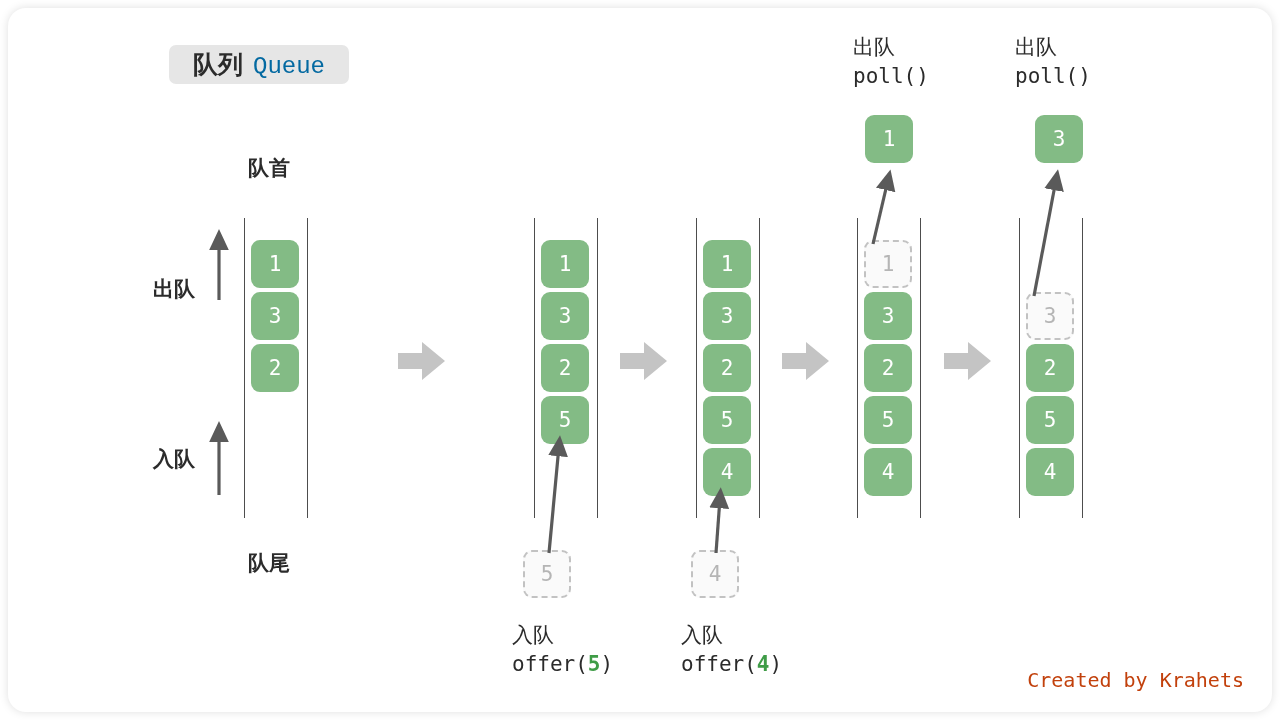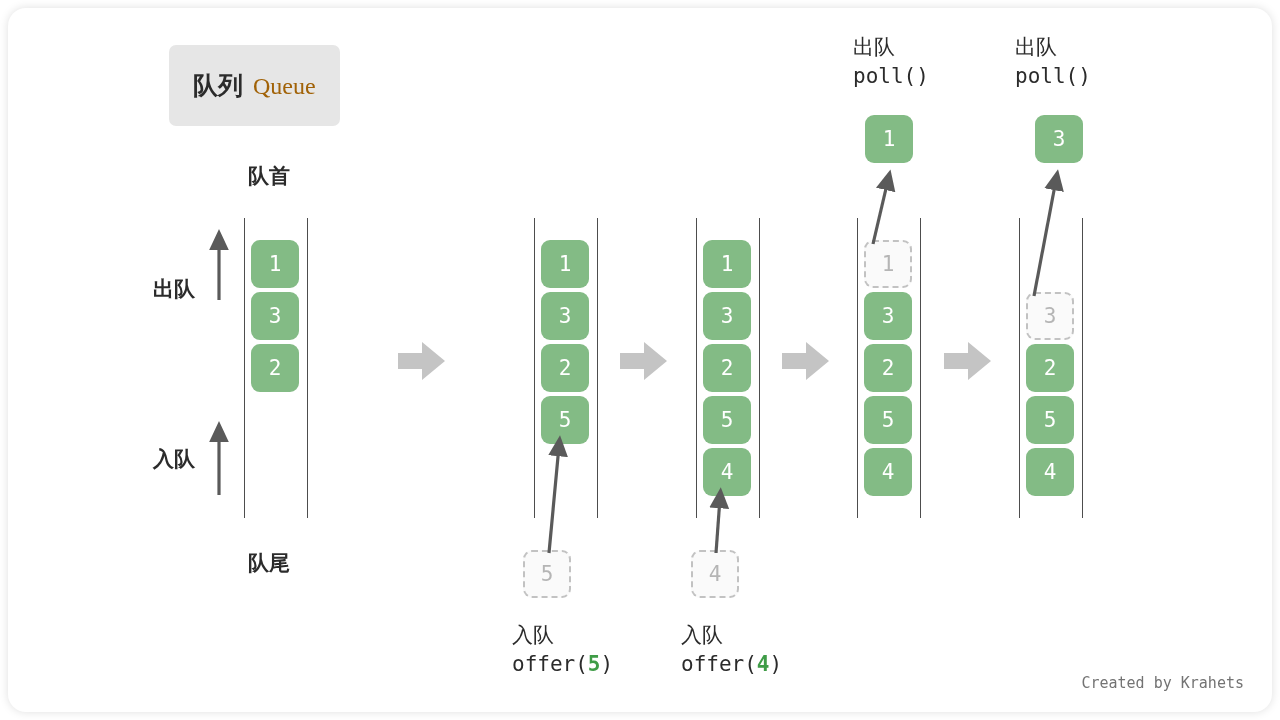--- a/index.html
+++ b/index.html
@@ -24,37 +24,37 @@
     box-shadow: 0 0 10px rgba(0,0,0,0.13);
     overflow: hidden;
   }
   .layer { position: absolute; left: 0; top: 0; width: 1264px; height: 704px; }
 
   
   #title-badge {
     position: absolute;
     left: 161px;
     top: 37px;
-    padding: 24px 24px;
+    padding: 3px 24px;
     background: #e6e6e6;
     border-radius: 7px;
     display: flex;
     align-items: baseline;
     gap: 10px;
     white-space: nowrap;
   }
   #title-badge .cn {
     font-size: 25px;
     font-weight: bold;
     color: #2b2b2b;
   }
   #title-badge .en {
-    font-family: Liberation Serif, serif;
+    font-family: Liberation Mono, monospace;
     font-size: 24px;
-    color: #a16207;
+    color: #0369a1;
   }
 
   
   .queue { position: absolute; }
   .rail {
     position: absolute;
     top: 0;
     width: 1px;
     height: 300px;
     background: #4d4d4d;
@@ -86,21 +86,21 @@
   }
 
   
   .cap {
     position: absolute;
     font-size: 21px;
     font-weight: bold;
     color: #2b2b2b;
     white-space: nowrap;
   }
-  #cap-head { left: 240px; top: 154px; }
+  #cap-head { left: 240px; top: 146px; }
   #cap-tail { left: 240px; top: 541px; }
 
   
   .side-label {
     position: absolute;
     font-size: 21px;
     font-weight: bold;
     color: #2b2b2b;
     white-space: nowrap;
   }
@@ -126,22 +126,22 @@
     text-align: center;
   }
   .op-caption .code .arg { color: #3f9c47; font-weight: bold; }
 
   
   #watermark {
     position: absolute;
     right: 28px;
     bottom: 20px;
     font-family: "DejaVu Sans Mono", monospace;
-    font-size: 15px;
-    color: #737373;
+    font-size: 20px;
+    color: #c2410c;
     white-space: nowrap;
   }
   svg.overlay { position: absolute; left: 0; top: 0; pointer-events: none; }
 </style>
 </head>
 <body>
 
 <div id="card">
 
   <div id="title-badge">

